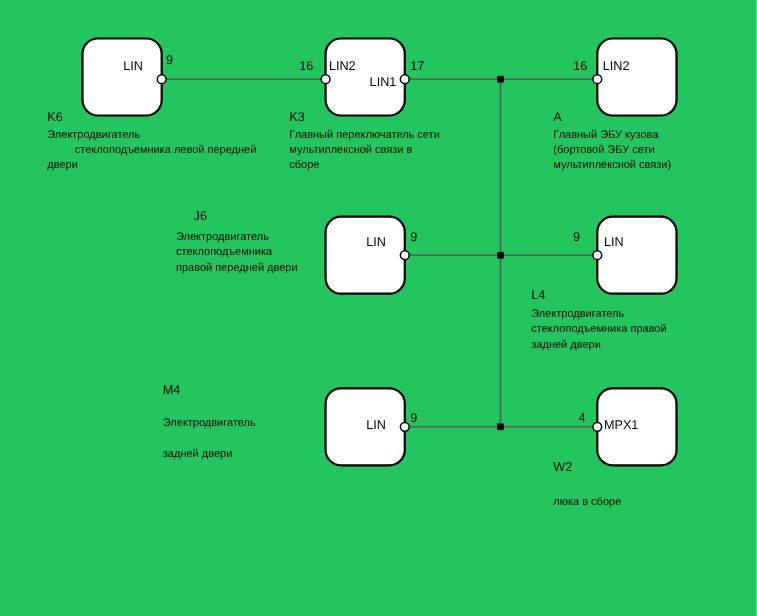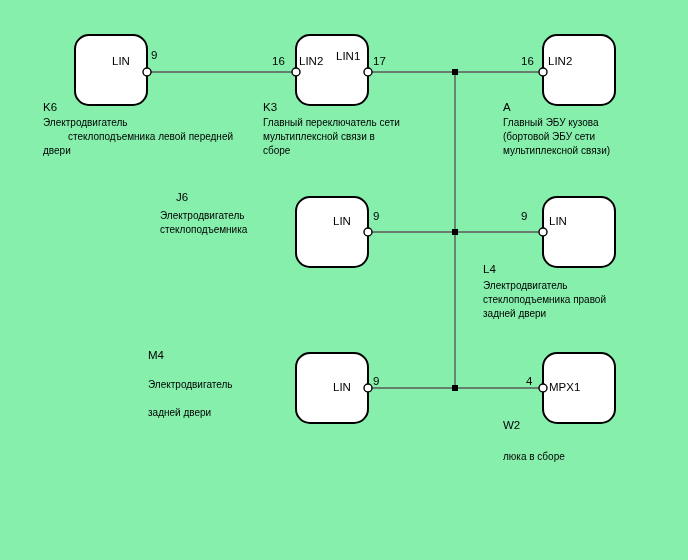--- a/index.html
+++ b/index.html
@@ -7,21 +7,21 @@
     padding: 0;
     background: #ffffff;
   }
   body {
     font-family: "Liberation Sans", sans-serif;
   }
   #diagram-root {
     position: relative;
     width: 688px;
     height: 560px;
-    background: #86efac;
+    background: #22c55e;
     overflow: hidden;
   }
   #wiring-svg {
     position: absolute;
     left: 0;
     top: 0;
     width: 688px;
     height: 560px;
   }
   .blk-rect {
@@ -115,40 +115,41 @@
   </svg>
 
   <div class="txt pin-label" style="left:112px; top:54px;">LIN</div>
   <div class="txt term-label" style="left:151px; top:48px;">9</div>
   <div class="txt ref-id" style="left:43px; top:100px;">K6</div>
   <div class="txt desc" style="left:43px; top:116px;">Электродвигатель</div>
   <div class="txt desc" style="left:43px; top:130px;margin-left:25px;">стеклоподъемника левой передней</div>
   <div class="txt desc" style="left:43px; top:144px;">двери</div>
 
   <div class="txt pin-label" style="left:299px; top:54px;">LIN2</div>
-  <div class="txt pin-label" style="left:336px; top:49px;">LIN1</div>
+  <div class="txt pin-label" style="left:336px; top:68px;">LIN1</div>
   <div class="txt term-label" style="left:272px; top:54px;">16</div>
   <div class="txt term-label" style="left:373px; top:54px;">17</div>
   <div class="txt ref-id" style="left:263px; top:100px;">K3</div>
   <div class="txt desc" style="left:263px; top:130px;">мультиплексной связи в</div>
   <div class="txt desc" style="left:263px; top:116px;">Главный переключатель сети</div>
   <div class="txt desc" style="left:263px; top:144px;">сборе</div>
 
   <div class="txt pin-label" style="left:548px; top:54px;">LIN2</div>
   <div class="txt term-label" style="left:521px; top:54px;">16</div>
   <div class="txt ref-id" style="left:503px; top:100px;">A</div>
   <div class="txt desc" style="left:503px; top:116px;">Главный ЭБУ кузова</div>
   <div class="txt desc" style="left:503px; top:130px;">(бортовой ЭБУ сети</div>
   <div class="txt desc" style="left:503px; top:144px;">мультиплексной связи)</div>
 
   <div class="txt pin-label" style="left:333px; top:214px;">LIN</div>
   <div class="txt term-label" style="left:373px; top:209px;">9</div>
   <div class="txt ref-id" style="left:176px; top:190px;">J6</div>
   <div class="txt desc" style="left:160px; top:209px;">Электродвигатель</div>
   <div class="txt desc" style="left:160px; top:223px;">стеклоподъемника</div>
+  <div class="txt desc" style="left:160px; top:237px;">правой передней двери</div>
 
   <div class="txt pin-label" style="left:549px; top:214px;">LIN</div>
   <div class="txt term-label" style="left:521px; top:209px;">9</div>
   <div class="txt ref-id" style="left:483px; top:262px;">L4</div>
   <div class="txt desc" style="left:483px; top:279px;">Электродвигатель</div>
   <div class="txt desc" style="left:483px; top:293px;">стеклоподъемника правой</div>
   <div class="txt desc" style="left:483px; top:307px;">задней двери</div>
 
   <div class="txt pin-label" style="left:333px; top:380px;">LIN</div>
   <div class="txt term-label" style="left:373px; top:374px;">9</div>

